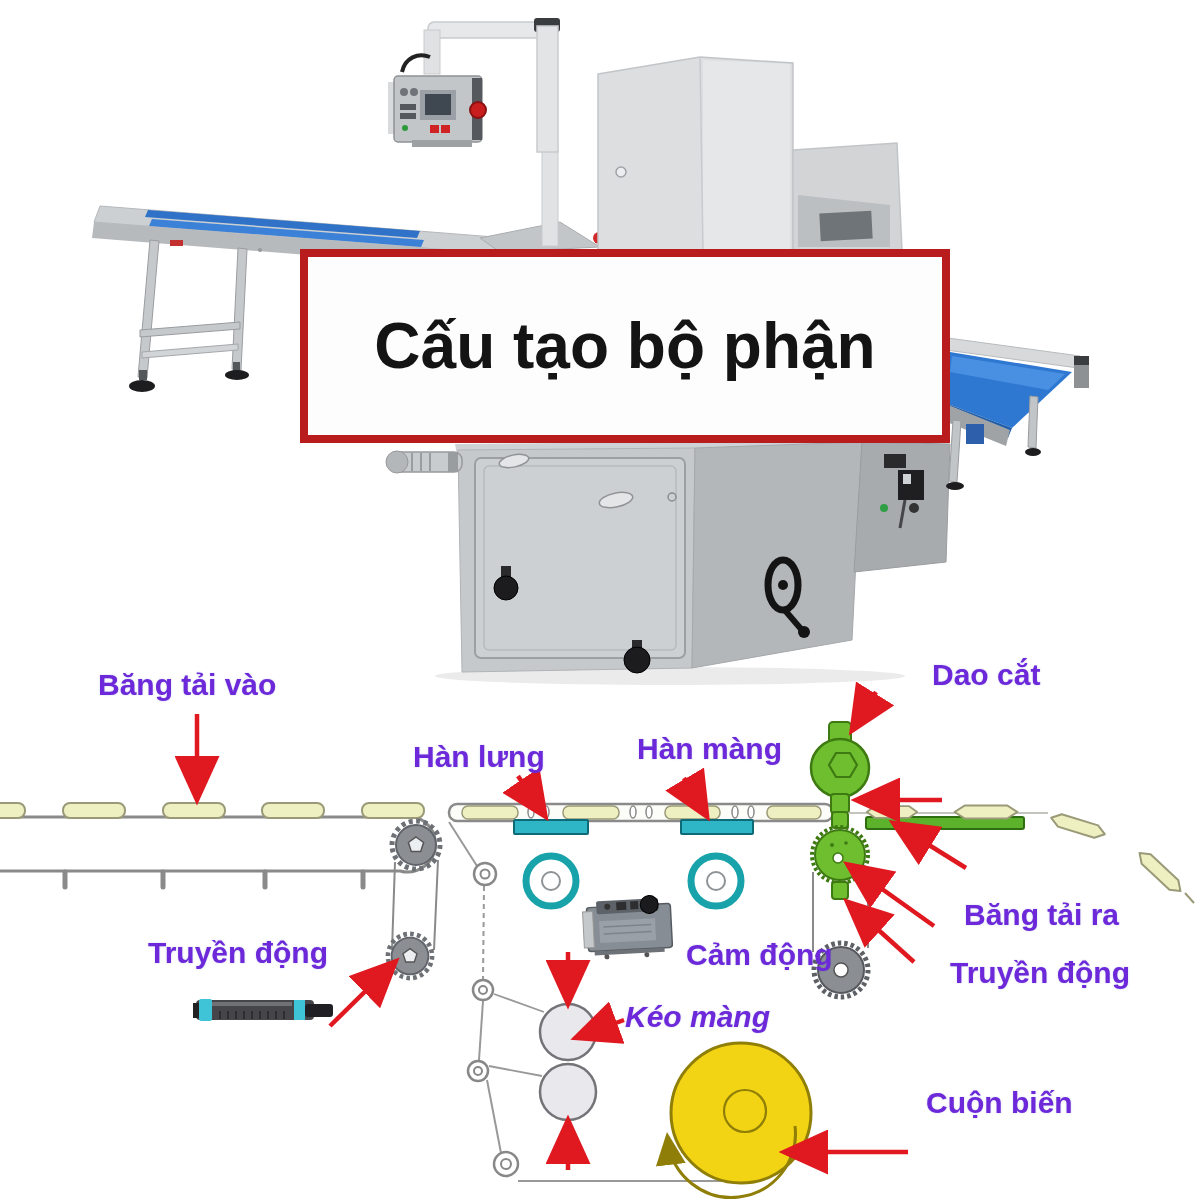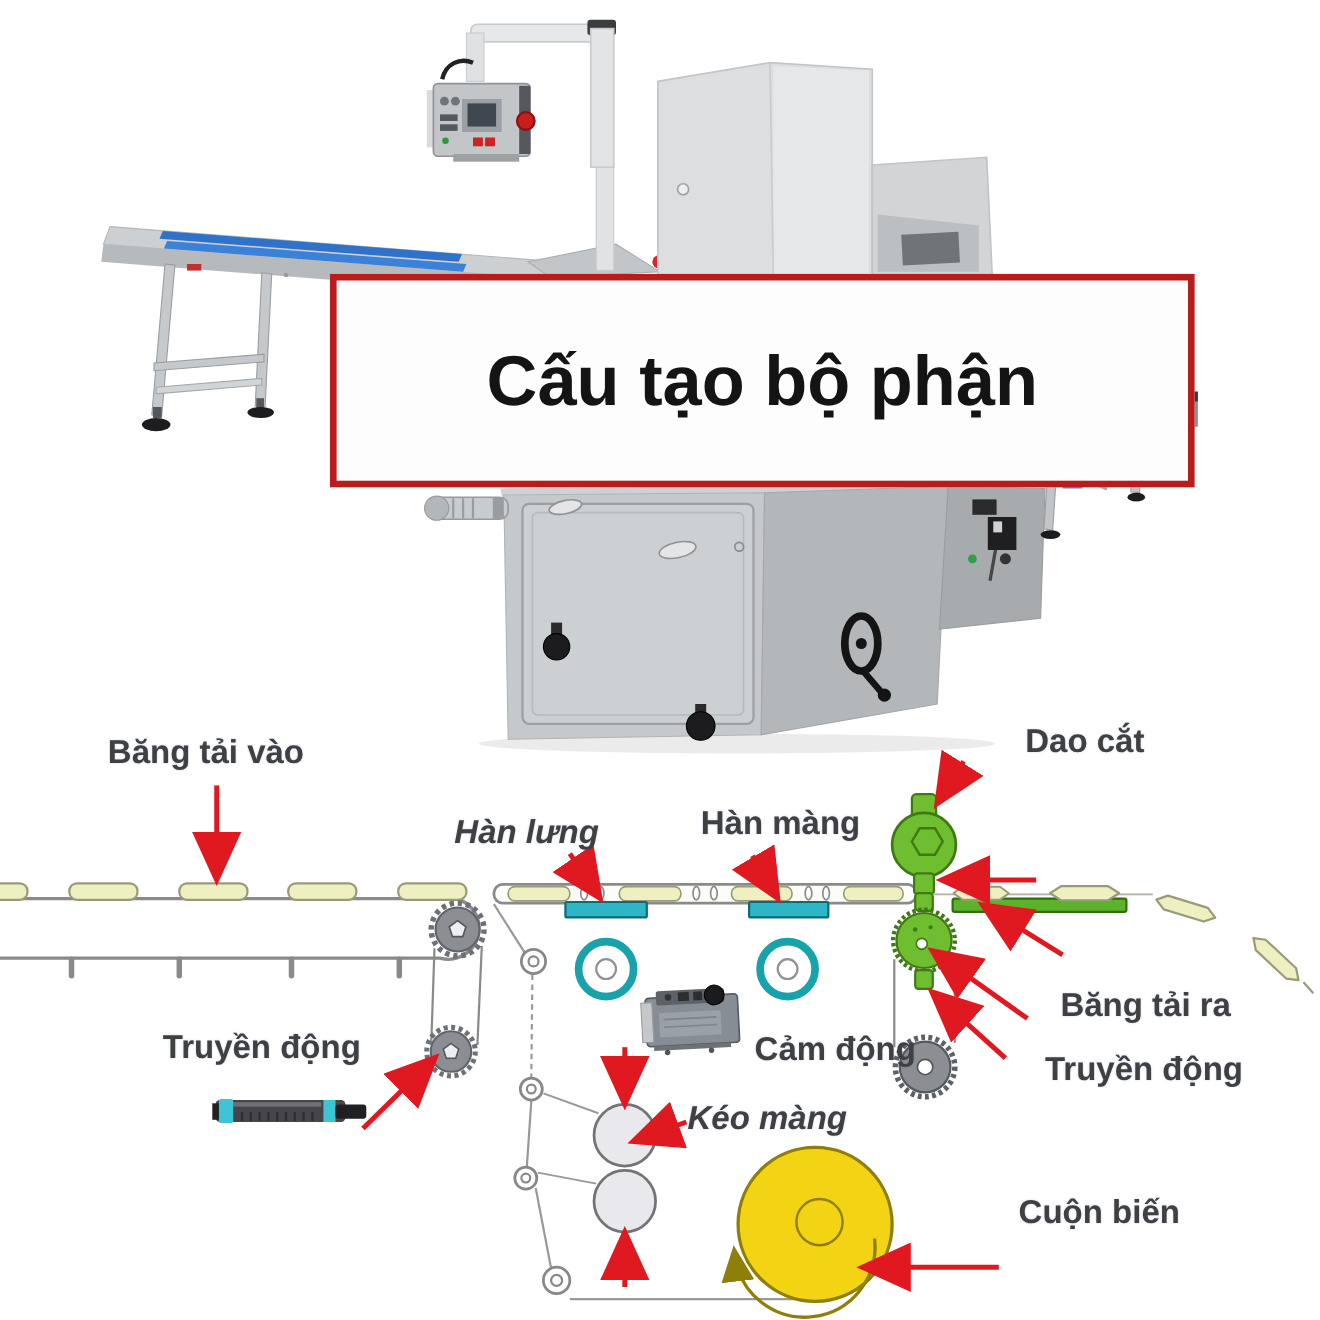--- a/index.html
+++ b/index.html
@@ -1,22 +1,22 @@
 <!DOCTYPE html>
 <html><head>
 <meta charset="utf-8">
 <style>
   html,body{margin:0;padding:0;background:#ffffff;}
   #stage{position:relative;width:1200px;height:1200px;background:#ffffff;overflow:hidden;
          font-family:"Liberation Sans",sans-serif;}
   #scene{position:absolute;left:0;top:0;}
-  .lbl{position:absolute;font:700 30px "Liberation Sans",sans-serif;color:#404040;
+  .lbl{position:absolute;font:700 30px "Liberation Sans",sans-serif;color:#6d28d9;
        white-space:nowrap;letter-spacing:0px;text-shadow:0 0 2px rgba(43,83,192,.28);}
-  .title-box{position:absolute;left:300px;top:249px;width:786px;height:194px;
-       box-sizing:border-box;border:6px solid #b91c1c;background:#fdfdfd;
+  .title-box{position:absolute;left:300px;top:249px;width:650px;height:194px;
+       box-sizing:border-box;border:8px solid #b91c1c;background:#fdfdfd;
        display:flex;align-items:center;justify-content:center;}
   .title-box span{font:700 64px "Liberation Sans",sans-serif;color:#141414;letter-spacing:0;}
 </style>
 </head>
 <body>
 
 <div id="stage">
 
 <svg id="scene" width="1200" height="1200" viewBox="0 0 1200 1200">
   <defs>
@@ -339,21 +339,21 @@
       <line x1="908" y1="1152" x2="792" y2="1152" marker-end="url(#ah)"></line>
     </g>
   </g>
 </svg>
 
   <div class="title-box">
     <span>Cấu tạo bộ phận</span>
   </div>
 
   <div class="lbl" style="left:98px;top:668px;">Băng tải vào</div>
-  <div class="lbl" style="left:413px;top:740px;font-style:italic;">Hàn lưng</div>
+  <div class="lbl" style="left:413px;top:740px;">Hàn lưng</div>
   <div class="lbl" style="left:637px;top:732px;">Hàn màng</div>
   <div class="lbl" style="left:932px;top:658px;">Dao cắt</div>
   <div class="lbl" style="left:964px;top:866px;margin-top:32px;">Băng tải ra</div>
   <div class="lbl" style="left:148px;top:936px;">Truyền động</div>
   <div class="lbl" style="left:686px;top:938px;">Cảm động</div>
   <div class="lbl" style="left:950px;top:956px;">Truyền động</div>
   <div class="lbl" style="left:625px;top:1000px;font-style:italic;">Kéo màng</div>
   <div class="lbl" style="left:926px;top:1086px;">Cuộn biến</div>
 
 </div>

